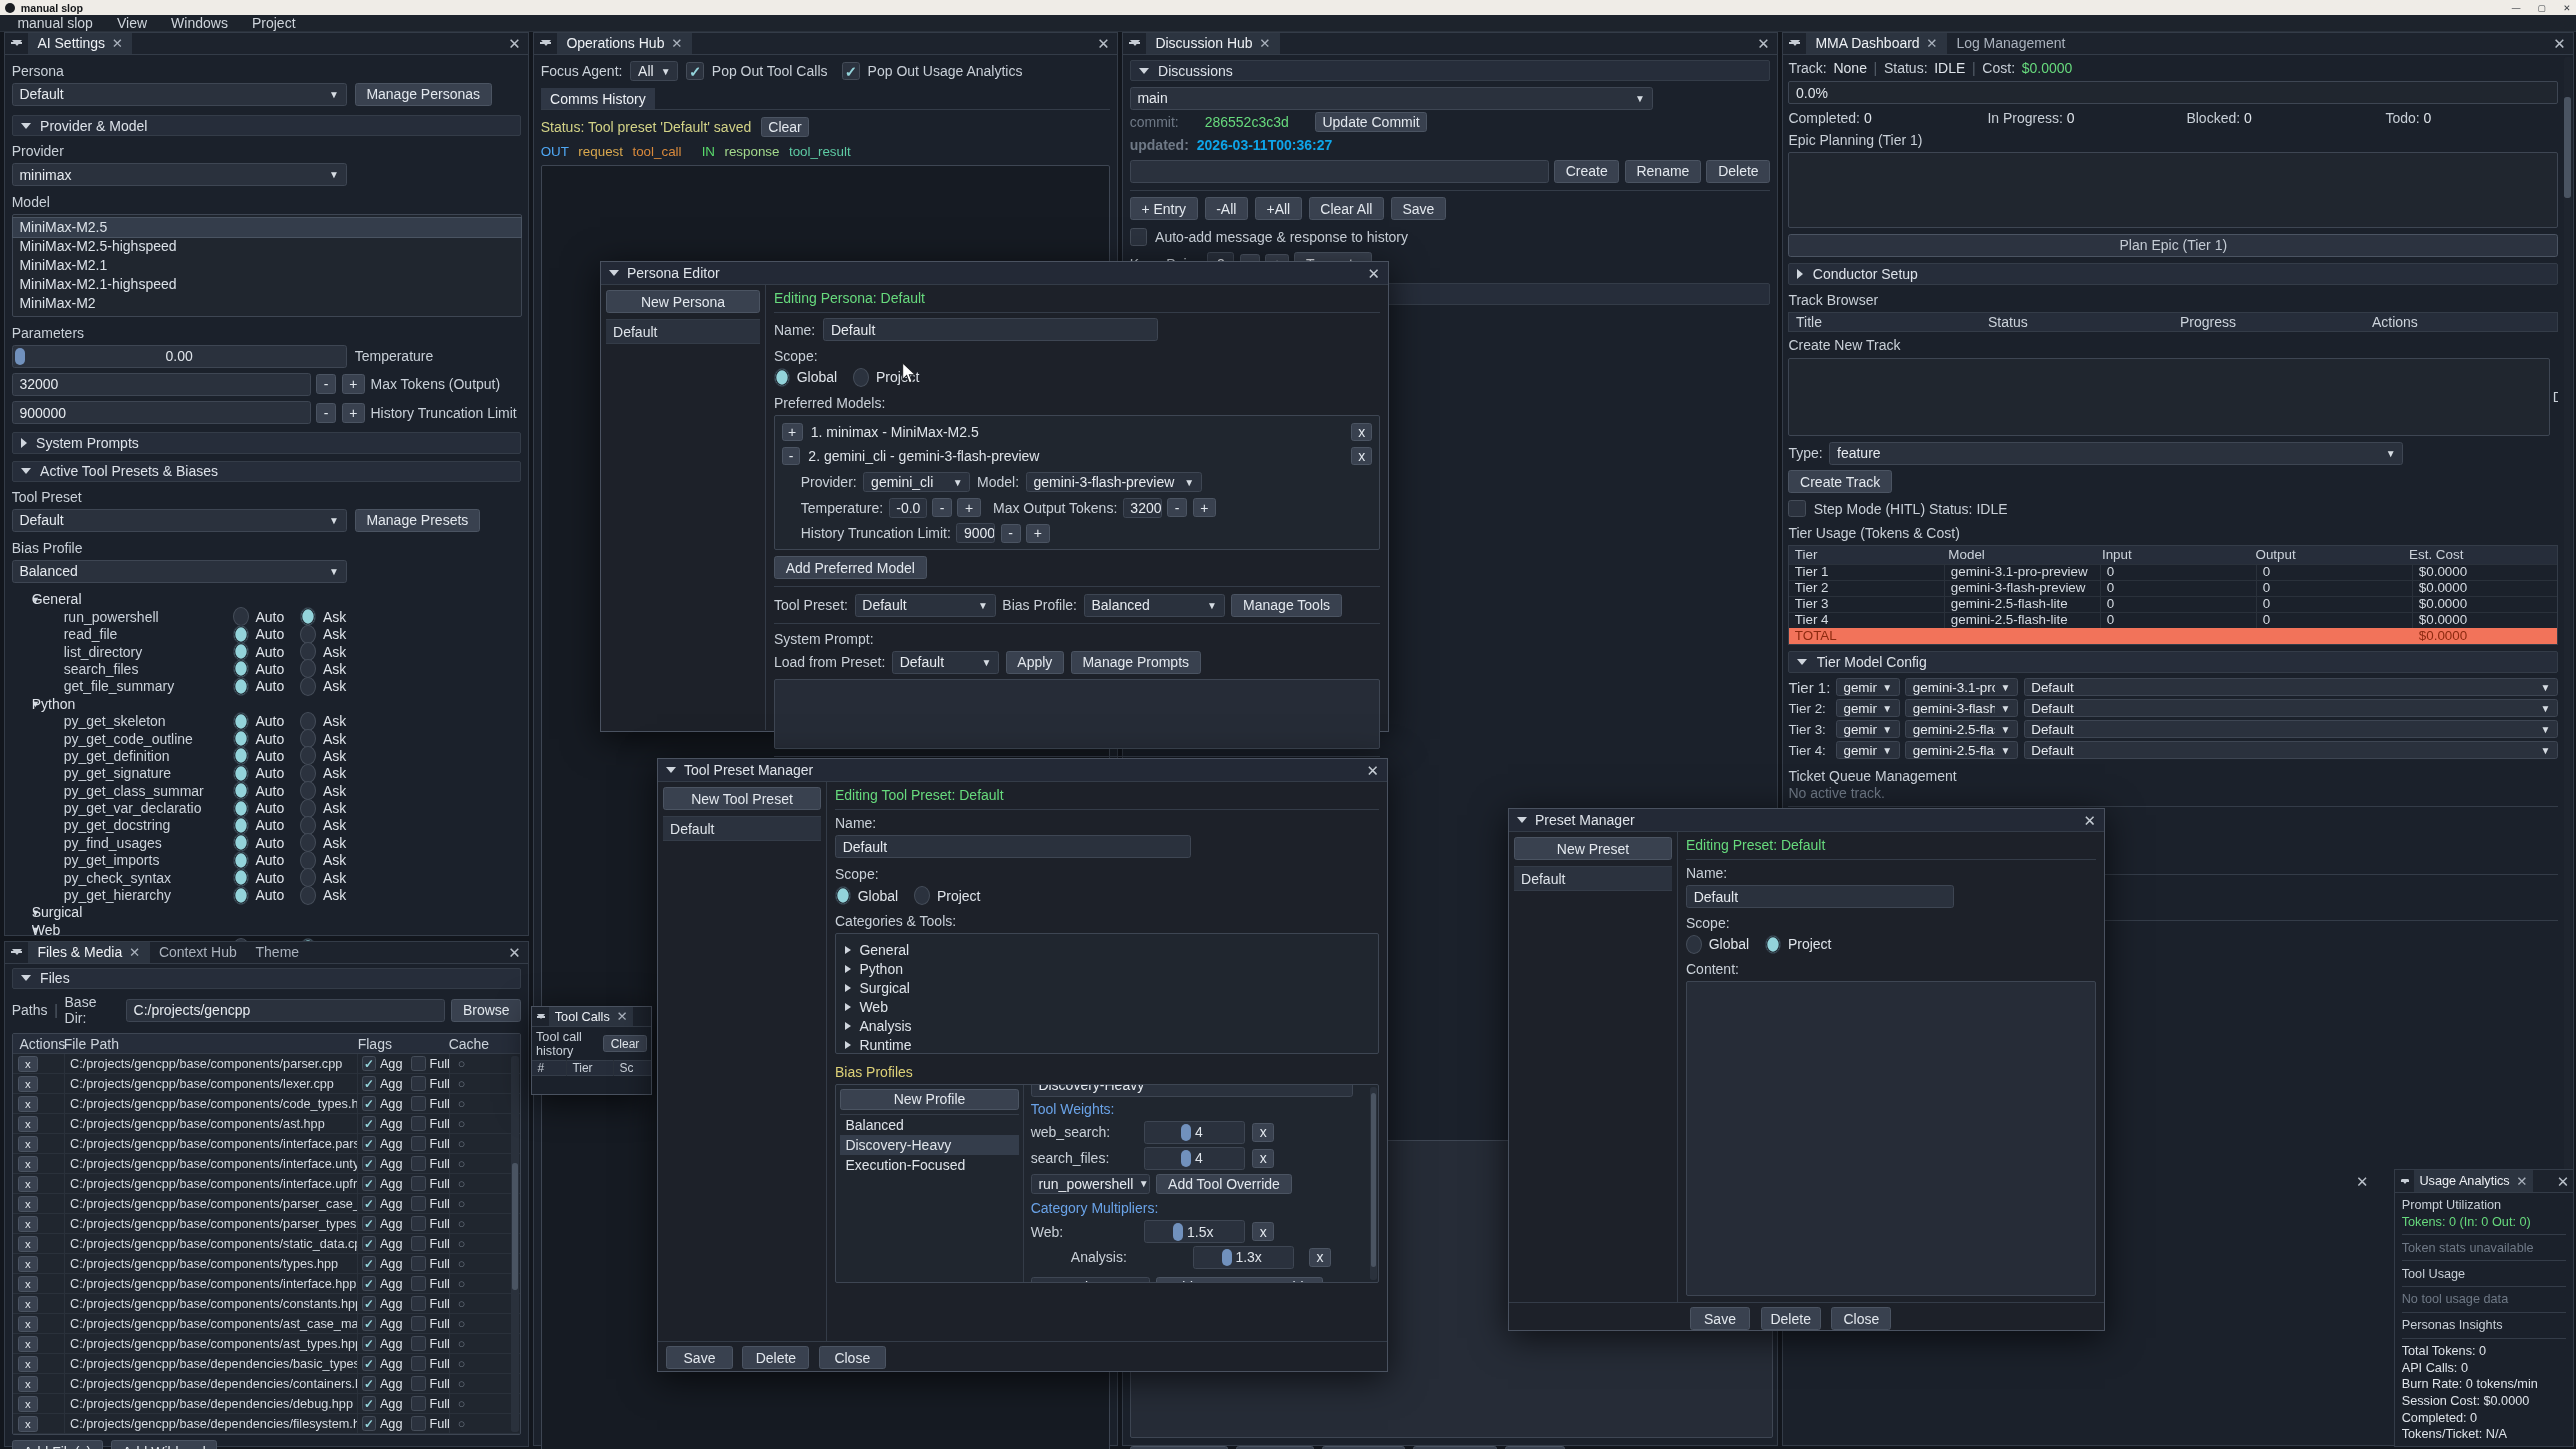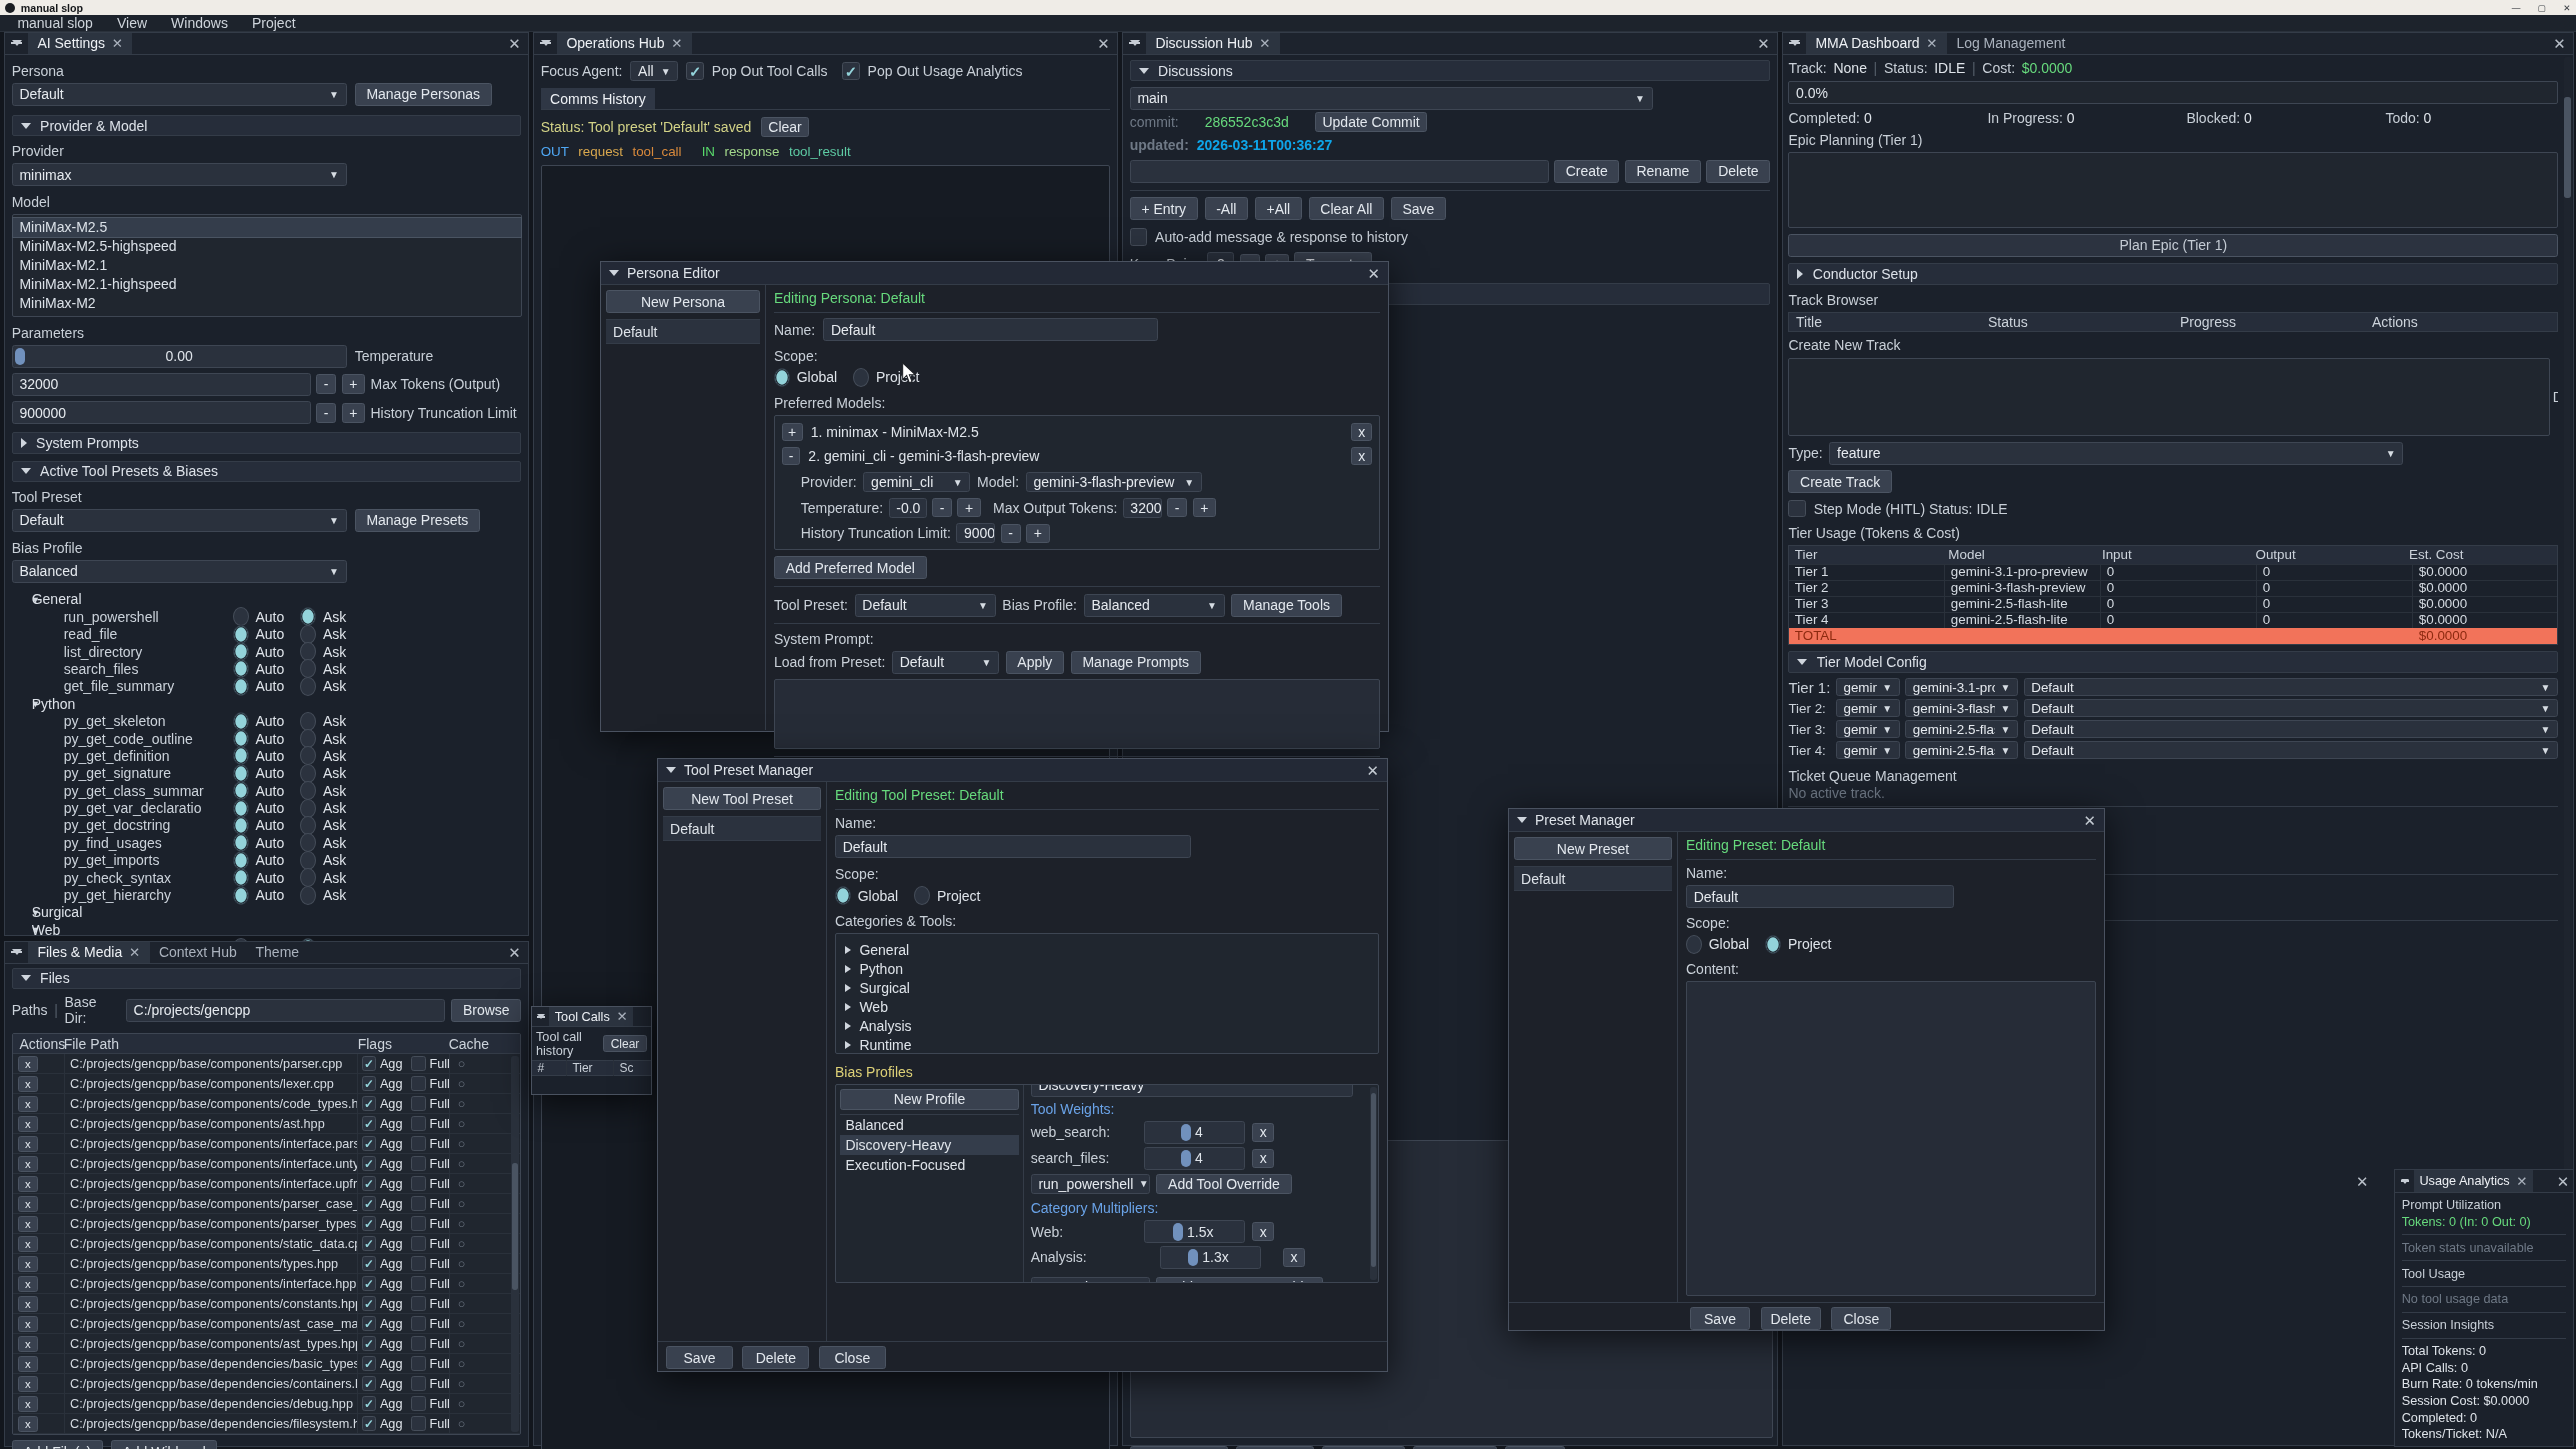--- a/index.html
+++ b/index.html
@@ -1214,21 +1214,21 @@
           <div>
 
           <div class="row" style="height:23px;gap:6.7px;margin-bottom:2.7px;">
                 <span class="lbl" style="width:107px;">Web:</span>
                 <div class="sliderbox" style="width:101px;">
                   <span class="thumb" style="left:28%;"></span>
                   <span style="position:absolute;left:42%;">1.5x</span>
                 </div>
                 <span class="btn sm" style="height:19px;">x</span>
               </div>
-              <div class="row" style="height:23px;gap:22px;margin-bottom:8px;">
+              <div class="row" style="height:23px;gap:15px;margin-bottom:8px;justify-content:center;">
                 <span class="lbl" style="width:107px;">Analysis:</span>
                 <div class="sliderbox" style="width:101px;">
                   <span class="thumb" style="left:28%;"></span>
                   <span style="position:absolute;left:42%;">1.3x</span>
                 </div>
                 <span class="btn sm" style="height:19px;">x</span>
               </div>
             </div>
           <div class="row" style="gap:6.7px;margin-top:4px;">
             <div class="dd" style="width:119px;height:20px;">
@@ -1311,21 +1311,21 @@
     <div class="lbl">Prompt Utilization</div>
     <div class="green" style="margin-top:2.7px;">Tokens: 0 (In: 0 Out: 0)</div>
     <hr class="div" style="margin:5.4px 0;">
     <div class="dimtxt"></div>
     <div class="dimtxt">Token stats unavailable</div>
     <hr class="div" style="margin:5.4px 0;">
     <div class="lbl">Tool Usage</div>
     <hr class="div" style="margin:5.4px 0;">
     <div class="dimtxt">No tool usage data</div>
     <hr class="div" style="margin:5.4px 0;">
-    <div class="lbl">Session Insights</div>
+    <div class="lbl">Personas Insights</div>
     <hr class="div" style="margin:5.4px 0;">
     <div style="margin-top:1.3px;">Total Tokens: 0</div>
     <div style="margin-top:2.7px;">API Calls: 0</div>
     <div style="margin-top:2.7px;">Burn Rate: 0 tokens/min</div>
     <div style="margin-top:2.7px;">Session Cost: $0.0000</div>
     <div style="margin-top:2.7px;">Completed: 0</div>
     <div style="margin-top:2.7px;">Tokens/Ticket: N/A</div>
   </div>
 </div>
 

